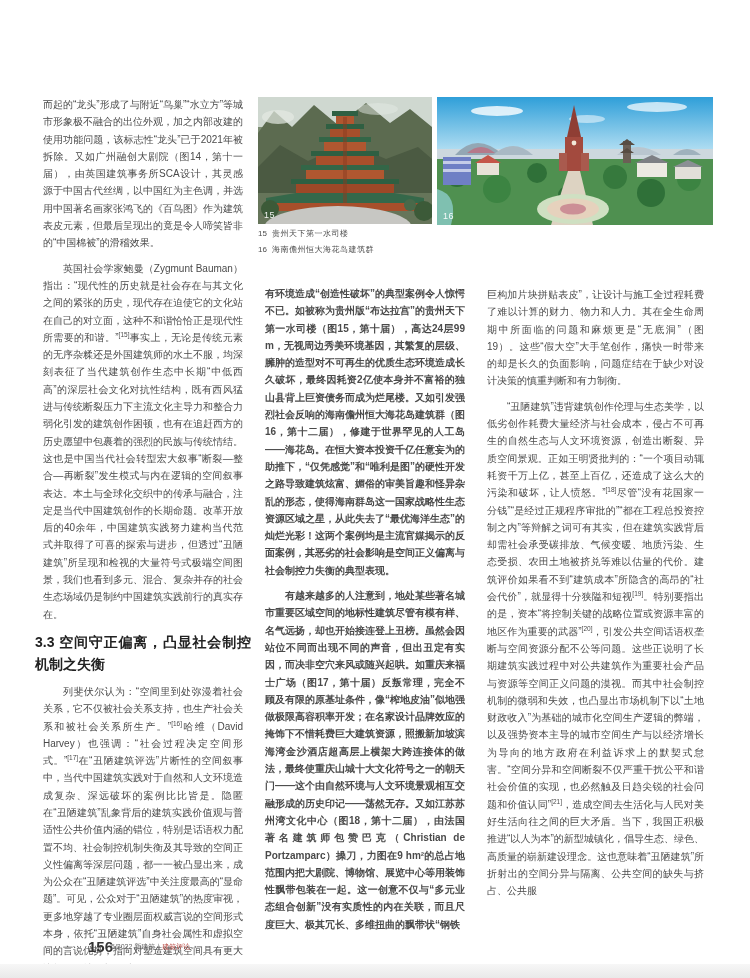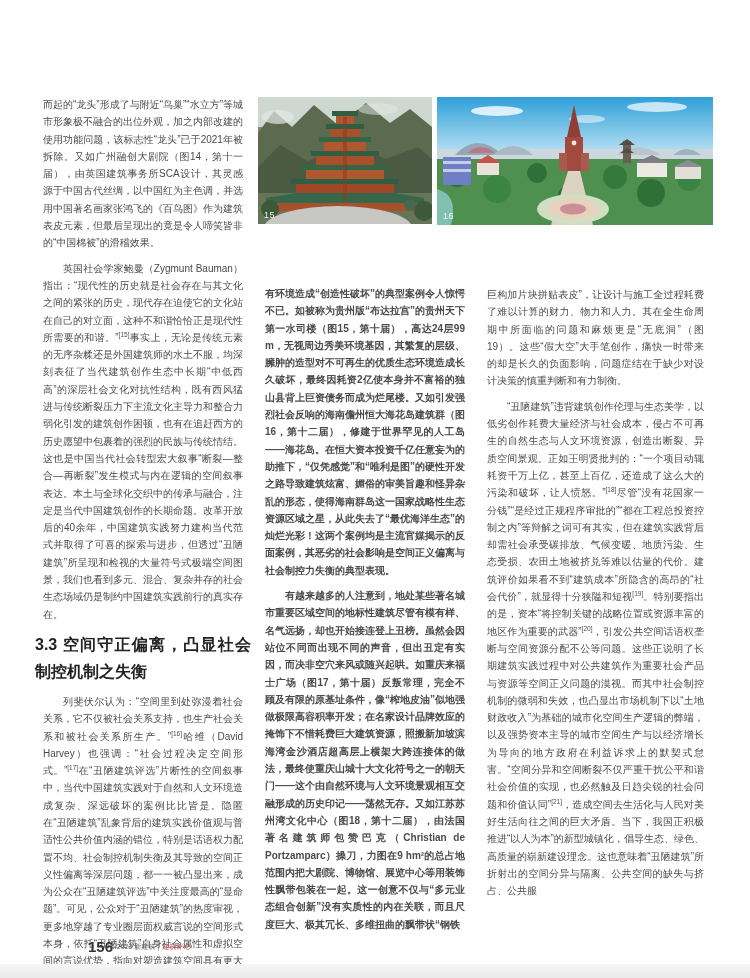--- a/index.html
+++ b/index.html
@@ -6,21 +6,21 @@
   body{background:#ffffff;font-family:"Liberation Sans",sans-serif;}
   .page{position:relative;width:750px;height:978px;background:#ffffff;overflow:hidden;}
 
   
   .col{position:absolute;color:#4a4a4a;font-size:10px;line-height:17.3px;text-align:justify;}
   .col1{left:35px;top:88px;width:216px;height:782px;}
   .col2{left:257px;top:277px;width:216px;height:592px;font-weight:bold;}
   .col3{left:479px;top:278px;width:233px;height:592px;}
   .para{margin:8px;text-align:justify;}
   .para.indent{text-indent:20px;}
-  .sec-heading{margin:2px 0 1px 0;font-size:16px;line-height:27px;font-weight:bold;color:#222222;}
+  .sec-heading{margin:2px 0 1px 0;font-size:14px;line-height:22px;font-weight:bold;color:#222222;}
   sup.ref{font-size:6.5px;vertical-align:super;line-height:0;}
 
   
   .figure{position:absolute;overflow:hidden;}
   .figure svg{display:block;}
   .fig15{left:258px;top:97px;width:174px;height:127px;}
   .fig16{left:437px;top:97px;width:276px;height:128px;}
   .fig-label{position:absolute;left:6px;bottom:4px;color:#ffffff;font-size:9px;letter-spacing:.5px;opacity:.92;}
 
   
@@ -129,20 +129,24 @@
       </g>
 
       <path d="M131,74 L143,74 L156,128 L114,128 Z" fill="#ddd3c2"></path>
       <ellipse cx="136" cy="112" rx="36" ry="15" fill="#cfe0c2"></ellipse>
       <ellipse cx="136" cy="112" rx="26" ry="10.5" fill="#e6d2bd"></ellipse>
       <ellipse cx="136" cy="112" rx="13" ry="5.5" fill="#cc8f96"></ellipse>
     </svg>
     <div class="fig-label">16</div>
   </div>
 
+  <div class="captions">
+      <div class="cap-row"><span class="cap-num">15</span><span class="cap-text">贵州天下第一水司楼</span></div>
+      <div class="cap-row"><span class="cap-num">16</span><span class="cap-text">海南儋州恒大海花岛建筑群</span></div>
+    </div>
 
   <div class="col col1">
       <p class="para">而起的“龙头”形成了与附近“鸟巢”“水立方”等城市形象极不融合的出位外观，加之内部改建的使用功能问题，该标志性“龙头”已于2021年被拆除。又如广州融创大剧院（图14，第十一届），由英国建筑事务所SCA设计，其灵感源于中国古代丝绸，以中国红为主色调，并选用中国著名画家张鸿飞的《百鸟图》作为建筑表皮元素，但最后呈现出的竟是令人啼笑皆非的“中国棉被”的滑稽效果。</p>
       <p class="para indent">英国社会学家鲍曼（Zygmunt Bauman）指出：“现代性的历史就是社会存在与其文化之间的紧张的历史，现代存在迫使它的文化站在自己的对立面，这种不和谐恰恰正是现代性所需要的和谐。”<sup class="ref">[15]</sup>事实上，无论是传统元素的无序杂糅还是外国建筑师的水土不服，均深刻表征了当代建筑创作生态中长期“中低西高”的深层社会文化对抗性结构，既有西风猛进与传统断裂压力下主流文化主导力和整合力弱化引发的建筑创作困顿，也有在追赶西方的历史愿望中包裹着的强烈的民族与传统情结。这也是中国当代社会转型宏大叙事“断裂—整合—再断裂”发生模式与内在逻辑的空间叙事表达。本土与全球化交织中的传承与融合，注定是当代中国建筑创作的长期命题。改革开放后的40余年，中国建筑实践努力建构当代范式并取得了可喜的探索与进步，但透过“丑陋建筑”所呈现和检视的大量符号式极端空间图景，我们也看到多元、混合、复杂并存的社会生态场域仍是制约中国建筑实践前行的真实存在。</p>
       <h3 class="sec-heading">3.3 空间守正偏离，凸显社会制控机制之失衡</h3>
       <p class="para indent">列斐伏尔认为：“空间里到处弥漫着社会关系，它不仅被社会关系支持，也生产社会关系和被社会关系所生产。”<sup class="ref">[16]</sup>哈维（David Harvey）也强调：“社会过程决定空间形式。”<sup class="ref">[17]</sup>在“丑陋建筑评选”片断性的空间叙事中，当代中国建筑实践对于自然和人文环境造成复杂、深远破坏的案例比比皆是。隐匿在“丑陋建筑”乱象背后的建筑实践价值观与普适性公共价值内涵的错位，特别是话语权力配置不均、社会制控机制失衡及其导致的空间正义性偏离等深层问题，都一一被凸显出来，成为公众在“丑陋建筑评选”中关注度最高的“显命题”。可见，公众对于“丑陋建筑”的热度审视，更多地穿越了专业圈层面权威言说的空间形式本身，依托“丑陋建筑”自身社会属性和虚拟空间的言说优势，指向对塑造建筑空间具有更大决策权的社会制控过程。</p>
     </div>
   <div class="col col2">
       <p class="para">有环境造成“创造性破坏”的典型案例令人惊愕不已。如被称为贵州版“布达拉宫”的贵州天下第一水司楼（图15，第十届），高达24层99 m，无视周边秀美环境基因，其繁复的层级、臃肿的造型对不可再生的优质生态环境造成长久破坏，最终因耗资2亿使本身并不富裕的独山县背上巨资债务而成为烂尾楼。又如引发强烈社会反响的海南儋州恒大海花岛建筑群（图16，第十二届），修建于世界罕见的人工岛——海花岛。在恒大资本投资千亿任意妄为的助推下，“仅凭感觉”和“唯利是图”的硬性开发之路导致建筑炫富、媚俗的审美旨趣和怪异杂乱的形态，使得海南群岛这一国家战略性生态资源区域之星，从此失去了“最优海洋生态”的灿烂光彩！这两个案例均是主流官媒揭示的反面案例，其恶劣的社会影响是空间正义偏离与社会制控力失衡的典型表现。</p>
       <p class="para indent">有越来越多的人注意到，地处某些著名城市重要区域空间的地标性建筑尽管有模有样、名气远扬，却也开始接连登上丑榜。虽然会因站位不同而出现不同的声音，但出丑定有实因，而决非空穴来风或随兴起哄。如重庆来福士广场（图17，第十届）反叛常理，完全不顾及有限的原基址条件，像“榨地皮油”似地强做极限高容积率开发；在名家设计品牌效应的掩饰下不惜耗费巨大建筑资源，照搬新加坡滨海湾金沙酒店超高层上横架大跨连接体的做法，最终使重庆山城十大文化符号之一的朝天门——这个由自然环境与人文环境景观相互交融形成的历史印记——荡然无存。又如江苏苏州湾文化中心（图18，第十二届），由法国著名建筑师包赞巴克（Christian de Portzamparc）操刀，力图在9 hm²的总占地范围内把大剧院、博物馆、展览中心等用装饰性飘带包装在一起。这一创意不仅与“多元业态组合创新”没有实质性的内在关联，而且尺度巨大、极其冗长、多维扭曲的飘带状“钢铁</p>

